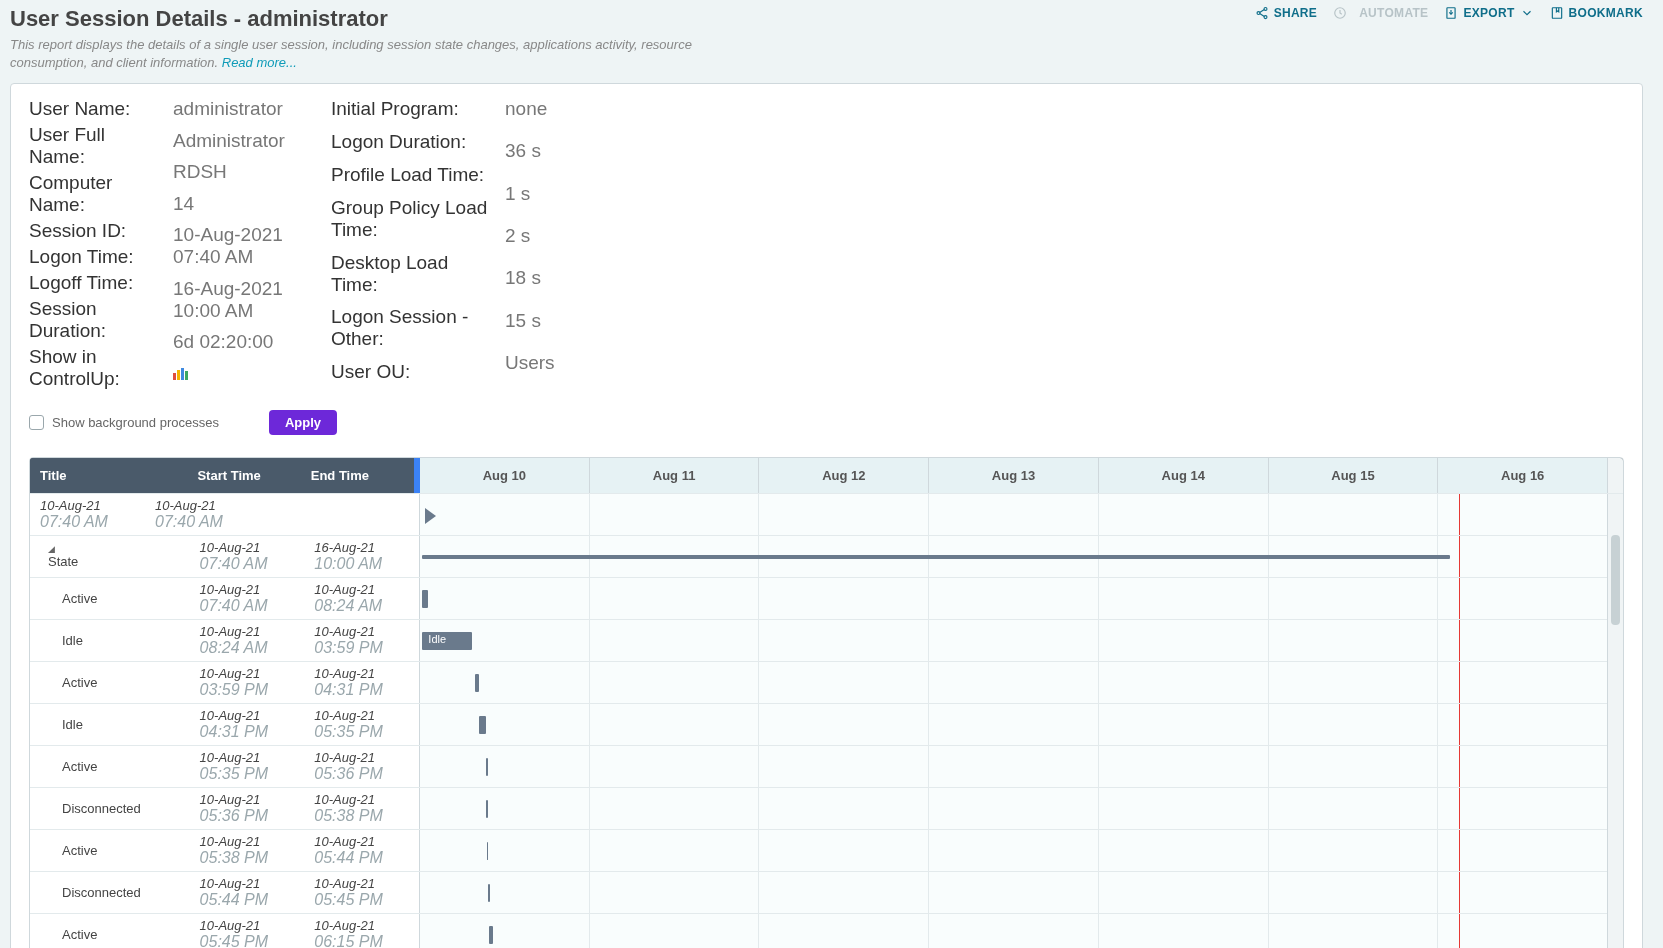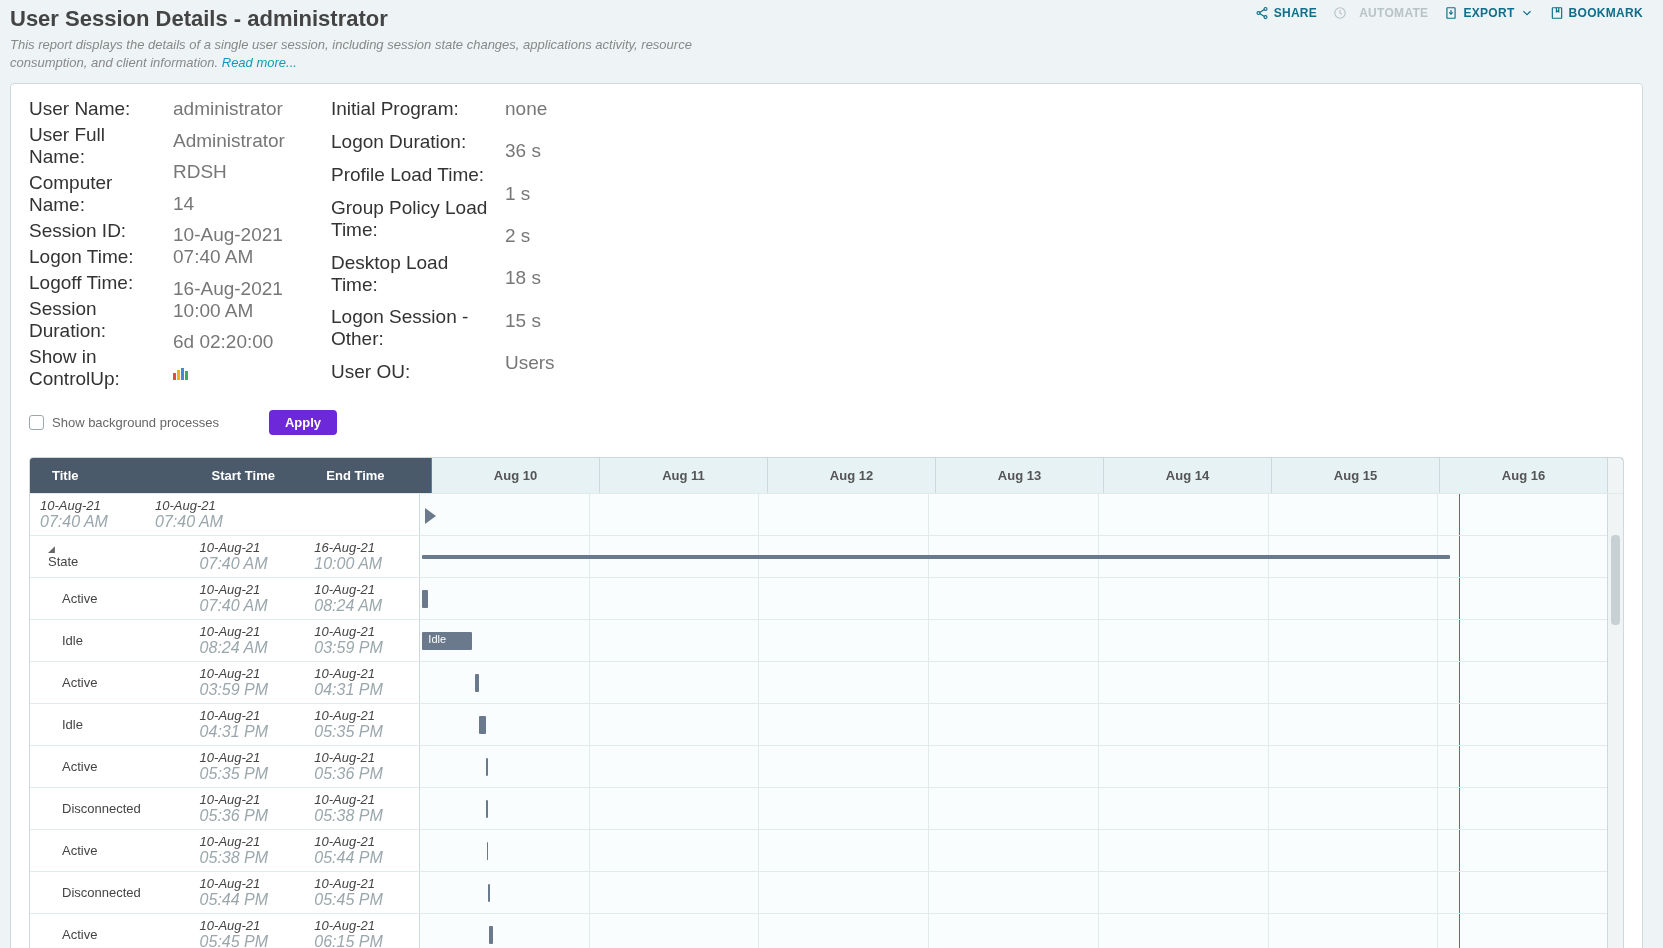--- a/index.html
+++ b/index.html
@@ -104,24 +104,23 @@
     background:#4a5a6a;
     color:#fff;
     font-weight:600;
     font-size:13px;
   }
   .left-header {
     background:#4a5a6a;
     display:flex;
     width:390px;
     flex:0 0 390px;
-    border-right:1px solid #3b82f6;
+    border-right:6px solid #3b82f6;
     position:relative;
     z-index:3;
-    margin-left:12px;
   }
   .hcell { padding:10px 10px; }
   .hcell.title-col { width:160px; }
   .hcell.time-col  { width:115px; }
   .right-header {
     flex:1;
     display:flex;
     background:#e6f2f4;
     color:#555;
     font-weight:600;

